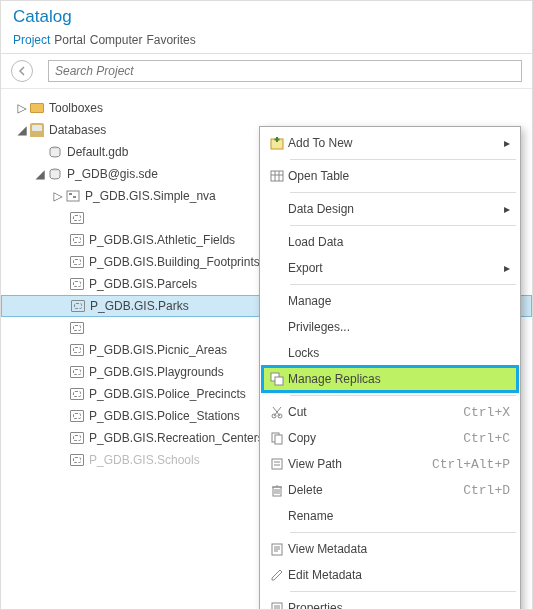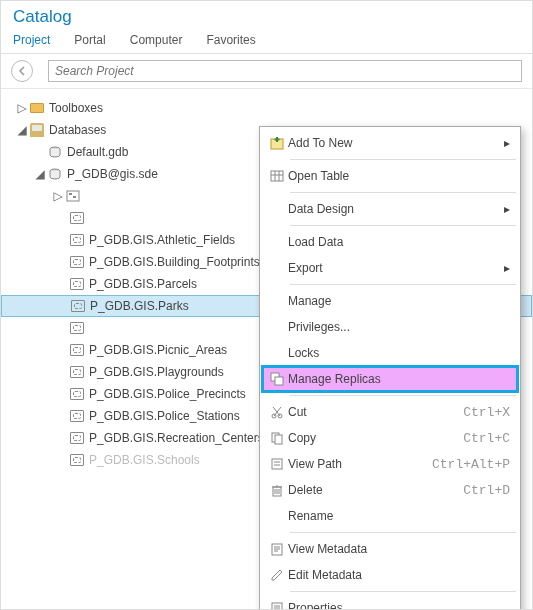--- a/index.html
+++ b/index.html
@@ -1,18 +1,18 @@
 <!DOCTYPE html>
 <html><head>
   <meta charset="utf-8">
   <style>
     * { box-sizing: border-box; margin: 0; padding: 0; }
     body { font-family: "Segoe UI", sans-serif; font-size: 12px; color: #444; width: 533px; height: 610px; background: #fff; position: relative; overflow: hidden; border: 1px solid #ddd; }
     .title { color: #0e7fc1; font-size: 17px; font-weight: 400; padding: 6px 12px 2px; }
-    .tabs { display: flex; gap: 24px; padding: 4px 12px 6px; border-bottom: 1px solid #e0e0e0; color: #555; }
+    .tabs { display: flex; gap: 4px; padding: 4px 12px 6px; border-bottom: 1px solid #e0e0e0; color: #555; }
     .tab { cursor: pointer; }
     .tab.active { color: #0e7fc1; }
     .searchbar { display: flex; align-items: center; gap: 15px; padding: 6px 10px; border-bottom: 1px solid #e8e8e8; }
     .back-btn { width: 22px; height: 22px; border-radius: 50%; border: 1px solid #bbb; display: flex; align-items: center; justify-content: center; color: #888; }
     .search-input { flex: 1; border: 1px solid #bbb; padding: 3px 6px; font-size: 12px; font-style: italic; color: #999; }
     .tree { padding: 8px 0 0 0; }
     .node { display: flex; align-items: center; height: 22px; padding-right: 6px; }
     .toggle { width: 14px; text-align: center; color: #666; }
     .icon { width: 16px; height: 16px; display: inline-flex; align-items: center; justify-content: center; margin-right: 4px; }
     .node.selected { background: #cde8f6; border: 1px solid #7abedc; }
@@ -28,21 +28,21 @@
     .ic-layer { width: 14px; height: 12px; border: 1px solid #888; border-radius: 1px; display:flex; align-items:center; justify-content:center; }
     .ic-layer::before { content:""; width:6px; height:4px; border:1px dashed #888; border-radius:2px; }
     .context-menu { position: absolute; left: 258px; top: 125px; width: 262px; background: #fff; border: 1px solid #aaa; box-shadow: 3px 3px 8px rgba(0,0,0,0.25); padding: 3px 2px; }
     .menu-item { display: flex; align-items: center; height: 26px; padding: 0 8px 0 4px; }
     .menu-icon { width: 22px; display: flex; align-items: center; justify-content: center; color: #666; }
     .menu-label { flex: 1; }
     .menu-label .ul { }
     .menu-short { color: #999; font-size: 13px; font-family: Liberation Mono, monospace; }
     .menu-arrow { color: #444; }
     .menu-sep { height: 1px; background: #ddd; margin: 3px 2px 3px 28px; }
-    .menu-item.highlight { background: #f0abfc; outline: 3px solid #14a9e6; outline-offset: -2px; }
+    .menu-item.highlight { background: #bef264; outline: 3px solid #14a9e6; outline-offset: -2px; }
     svg { display: block; }
   </style>
 </head>
 <body>
 
 <div class="title">Catalog</div>
 
 <div class="tabs">
   <div class="tab active">Project</div>
   <div class="tab">Portal</div>
@@ -96,20 +96,21 @@
   </div>
   <div class="node indent3">
     <span class="toggle">▷</span>
     <span class="icon">
         <svg width="14" height="12">
           <rect x="1" y="1" width="12" height="10" fill="none" stroke="#888"></rect>
           <rect x="3" y="3" width="3" height="2" fill="#888"></rect>
           <rect x="7" y="6" width="3" height="2" fill="#888"></rect>
         </svg>
       </span>
+    <span class="tree-label">P_GDB.GIS.Simple_nva</span>
   </div>
   <div id="sde-list">
       <div class="node indent4">
         <span class="icon">
           <span class="ic-layer"></span>
         </span>
       </div>
       <div class="node indent4">
         <span class="icon">
           <span class="ic-layer"></span>

